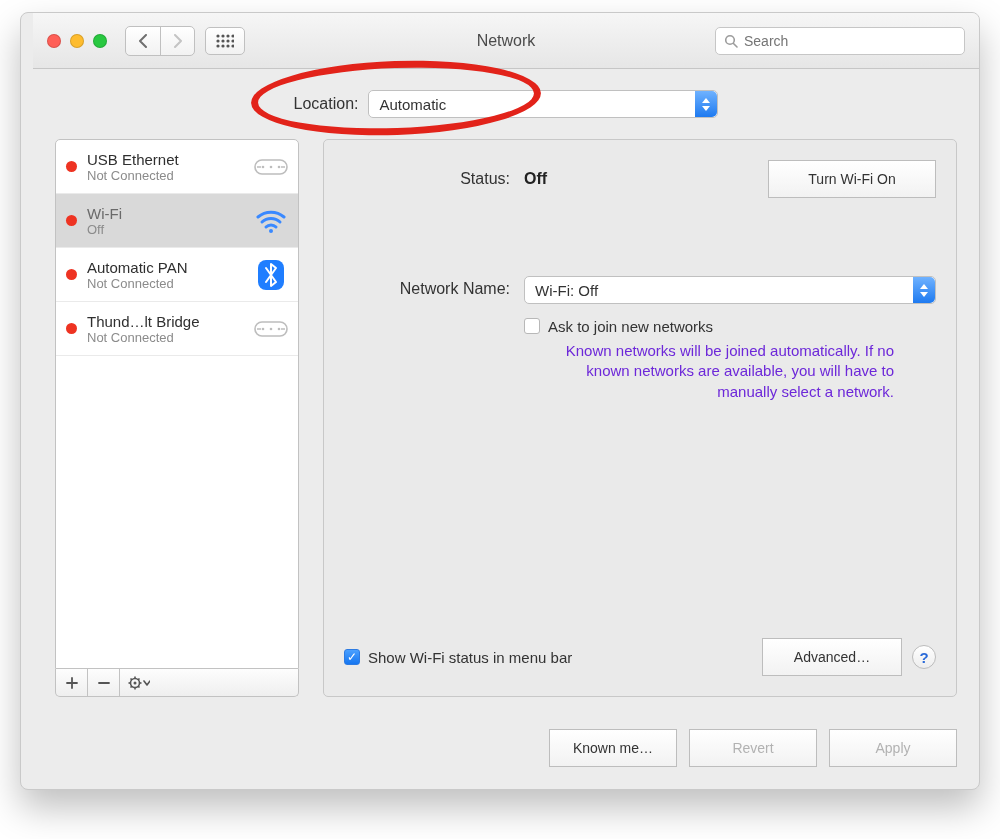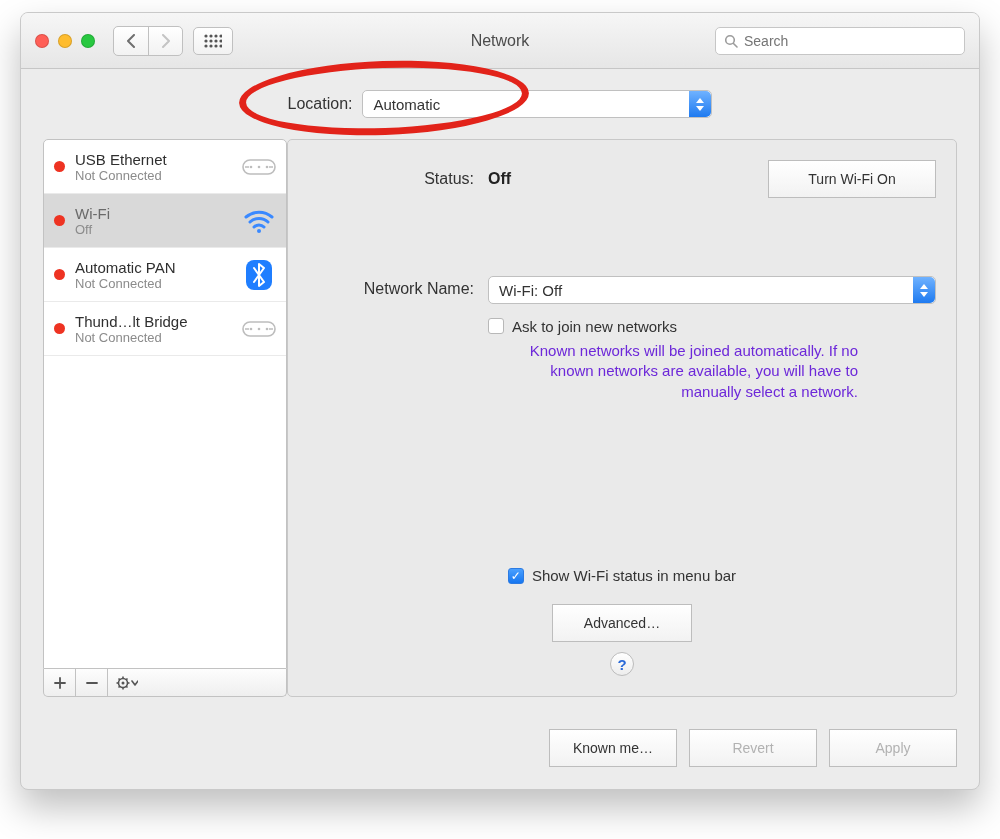--- a/index.html
+++ b/index.html
@@ -10,20 +10,21 @@
     display: flex; align-items: flex-start; justify-content: center;
   }
   .window {
     width: 960px;
     margin-top: 12px;
     background: #ececec;
     border-radius: 8px;
     border: 1px solid #c9c9c9;
     box-shadow: 0 18px 36px rgba(0,0,0,0.25);
     overflow: hidden;
+    padding-left: 12px;
   }
 
   
   .titlebar {
     position: relative;
     height: 56px;
     background: linear-gradient(#f6f6f6, #e6e6e6);
     border-bottom: 1px solid #c6c6c6;
     display: flex; align-items: center;
     padding: 0 14px;
@@ -132,21 +133,21 @@
   .tb-btn {
     width:32px; display:flex; align-items:center; justify-content:center;
     border-right:1px solid #c2c2c2; color:#555; font-size:16px;
   }
   .tb-btn:last-child { border-right:none; flex:1; justify-content:flex-start; padding-left:8px; }
 
   
   .detail {
     flex:1; background:#eaeaea; border:1px solid #c8c8c8; border-radius:5px;
     padding: 20px; position:relative;
-    display:flex; flex-direction:column;
+    display:flex; flex-direction:column;margin-left:24px;
   }
   .row { display:flex; align-items:flex-start; gap:14px; }
   .row-label { width:166px; text-align:right; font-size:16px; color:#333; padding-top:4px; }
   .row-value { flex:1; }
   .status-row { align-items:center; }
   .status-row .row-label { padding-top:0; }
   .status-val { font-size:16px; font-weight:600; color:#222; }
   .mac-btn {
     height:38px; padding:0 16px;
     border:1px solid #bdbdbd; border-radius:0;
@@ -156,21 +157,21 @@
   .mac-btn-wide { width:168px; text-align:center; }
   .mac-btn.disabled { color:#b2b2b2; }
   .network-name-select { width: 100%; }
   .sub-block { margin-left: 180px; margin-top:14px; }
   .checkbox { width:16px; height:16px; border:1px solid #b8b8b8; border-radius:3px; background:#fff; display:inline-flex; align-items:center; justify-content:center; margin-right:8px; flex:none; }
   .checkbox.checked { background:linear-gradient(#4aa0ff,#1676f0); border-color:#2d7be2; }
   .checkbox.checked::after{ content:"✓"; color:#fff; font-size:12px; line-height:1; }
   .ck-label { font-size:15px; color:#333; }
   .help-text { font-size:15px; color:#6d28d9; margin-top:6px; max-width: 370px; line-height:1.35;text-align:right; }
   .detail-footer {
-    margin-top:auto; display:flex; align-items:center; gap:10px;flex-direction:column;
+    margin-top:auto; display:flex; align-items:center; gap:10px;
   }
   .help-circle {
     width:24px; height:24px; border-radius:50%; border:1px solid #bcbcbc;
     background:linear-gradient(#ffffff,#ededed);
     display:flex; align-items:center; justify-content:center; color:#2a6ad8; font-weight:600;
     font-size:15px;
   }
 
   
   .bottom-bar {

